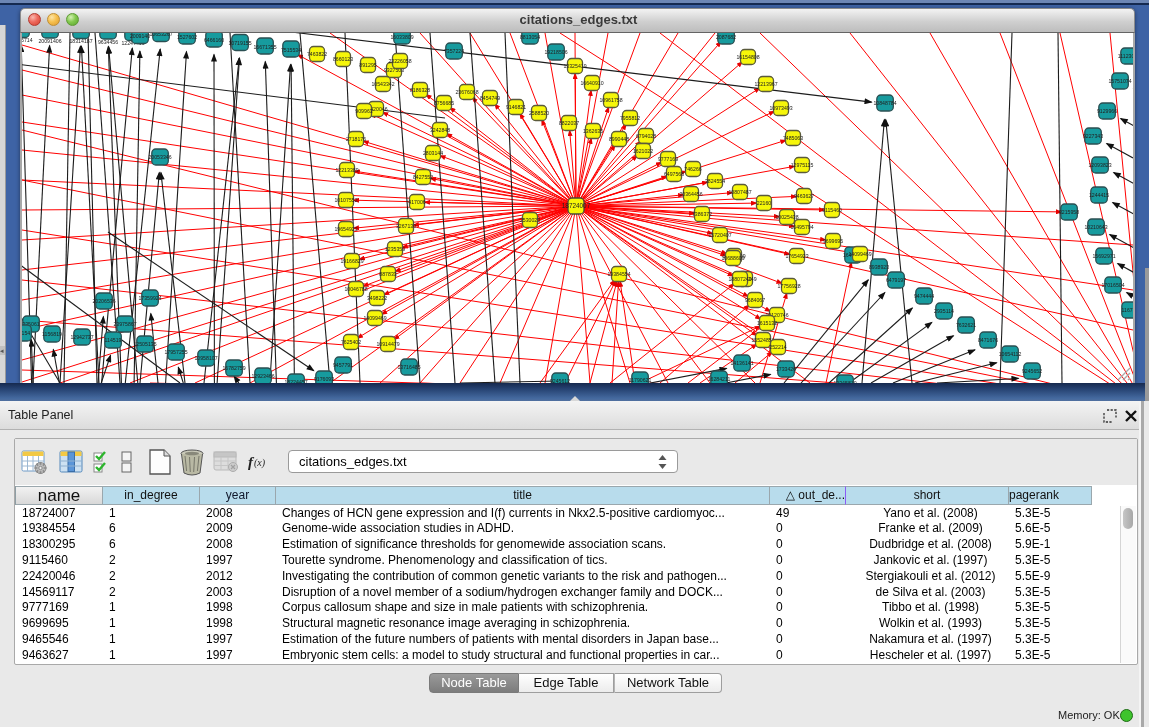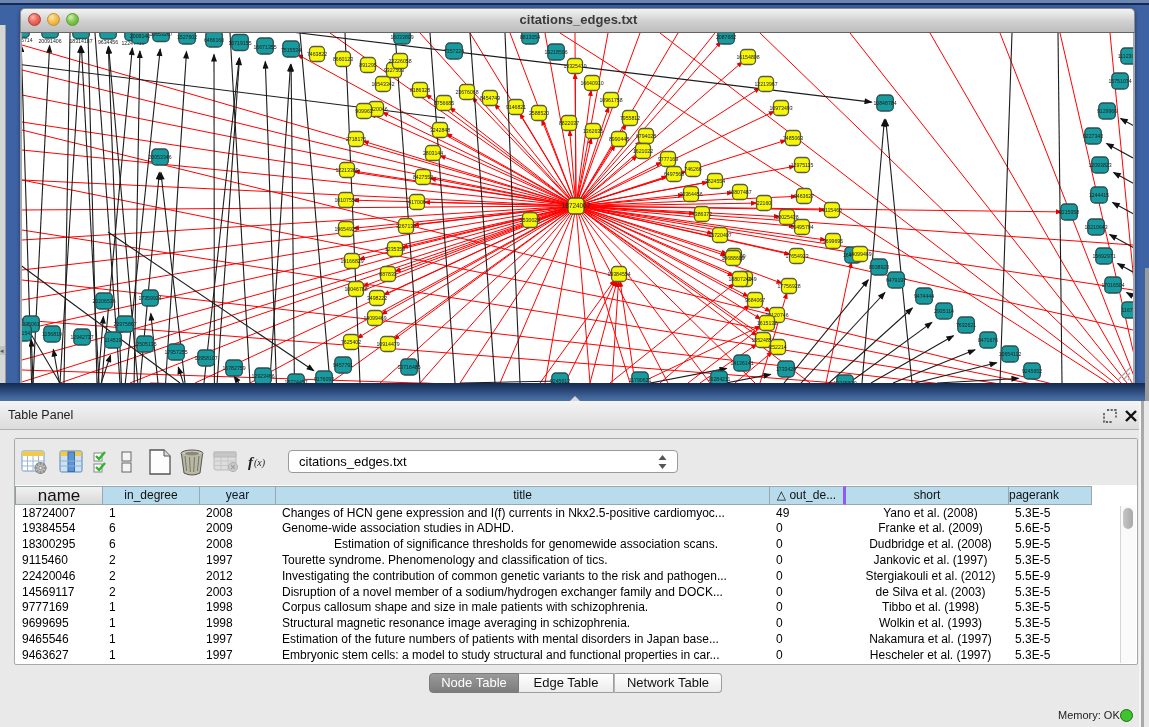--- a/index.html
+++ b/index.html
@@ -606,21 +606,21 @@
     <path d="M4.5 0 L8.5 5 H0.5 z" fill="#555"></path>
       <path d="M4.5 14 L8.5 9 H0.5 z" fill="#555"></path>
   </svg>
 </div>
 
 <div style="position:absolute;left:15px;top:486px;width:2px;height:19px;background:#8e9ea4"></div>
 <div style="position:absolute;left:16px;top:486px;width:87px;height:19px;background:linear-gradient(#f2f2f2,#d8d8d8);border-top:1px solid #9aa7ad;border-bottom:1px solid #9aa7ad;border-right:1px solid #9aa7ad;box-sizing:border-box;line-height:17px;text-align:center;font-size:17px;color:#111;white-space:nowrap;overflow:hidden">name</div>
 <div style="position:absolute;left:103px;top:486px;width:97px;height:19px;background:#b8dcec;border-top:1px solid #9aa7ad;border-bottom:1px solid #9aa7ad;border-right:1px solid #9aa7ad;box-sizing:border-box;line-height:17px;text-align:center;font-size:12px;color:#111;white-space:nowrap;overflow:hidden">in_degree</div>
 <div style="position:absolute;left:200px;top:486px;width:76px;height:19px;background:#b8dcec;border-top:1px solid #9aa7ad;border-bottom:1px solid #9aa7ad;border-right:1px solid #9aa7ad;box-sizing:border-box;line-height:17px;text-align:center;font-size:12px;color:#0f172a;white-space:nowrap;overflow:hidden">year</div>
 <div style="position:absolute;left:276px;top:486px;width:494px;height:19px;background:#b8dcec;border-top:1px solid #9aa7ad;border-bottom:1px solid #9aa7ad;border-right:1px solid #9aa7ad;box-sizing:border-box;line-height:17px;text-align:center;font-size:12px;color:#111;white-space:nowrap;overflow:hidden">title</div>
-<div style="position:absolute;left:770px;top:486px;width:76px;height:19px;background:#b8dcec;border-top:1px solid #9aa7ad;border-bottom:1px solid #9aa7ad;border-right:3px solid #8b5cf6;box-sizing:border-box;line-height:17px;text-align:center;font-size:12px;color:#111;white-space:nowrap;overflow:hidden">△ out_de...</div>
+<div style="position:absolute;left:770px;top:486px;width:76px;height:19px;background:#b8dcec;border-top:1px solid #9aa7ad;border-bottom:1px solid #9aa7ad;border-right:1px solid #8b5cf6;box-sizing:border-box;line-height:17px;text-align:right;font-size:12px;color:#111;white-space:nowrap;overflow:hidden">△ out_de...</div>
 <div style="position:absolute;left:846px;top:486px;width:163px;height:19px;background:#b8dcec;border-top:1px solid #9aa7ad;border-bottom:1px solid #9aa7ad;border-right:1px solid #9aa7ad;box-sizing:border-box;line-height:17px;text-align:center;font-size:12px;color:#111;white-space:nowrap;overflow:hidden">short</div>
 <div style="position:absolute;left:1009px;top:486px;width:83px;height:19px;background:#b8dcec;border-top:1px solid #9aa7ad;border-bottom:1px solid #9aa7ad;border-right:1px solid #9aa7ad;box-sizing:border-box;line-height:17px;text-align:left;font-size:12px;color:#111;white-space:nowrap;overflow:hidden">pagerank</div>
 <div class="abs" style="left:15px;top:505px;width:1122px;height:158px;background:#fff;overflow:hidden">
 </div>
 <div class="abs" style="left:0px;top:0px;width:1149px;height:664px;overflow:hidden;pointer-events:none">
 <div style="position:absolute;left:14px;top:505.5px;width:1106px;height:15.8px;font-size:12px;color:#000">
       <div style="position:absolute;left:2px;top:0;width:87px;height:15.8px;line-height:15.8px;padding-left:6px;box-sizing:border-box;text-align:left;white-space:nowrap;overflow:hidden">18724007</div>
       <div style="position:absolute;left:89px;top:0;width:97px;height:15.8px;line-height:15.8px;padding-left:6px;box-sizing:border-box;text-align:left;white-space:nowrap;overflow:hidden">1</div>
       <div style="position:absolute;left:186px;top:0;width:76px;height:15.8px;line-height:15.8px;padding-left:6px;box-sizing:border-box;text-align:left;white-space:nowrap;overflow:hidden">2008</div>
       <div style="position:absolute;left:262px;top:0;width:494px;height:15.8px;line-height:15.8px;padding-left:6px;box-sizing:border-box;text-align:left;white-space:nowrap;overflow:hidden">Changes of HCN gene expression and I(f) currents in Nkx2.5-positive cardiomyoc...</div>
@@ -634,24 +634,24 @@
       <div style="position:absolute;left:186px;top:0;width:76px;height:15.8px;line-height:15.8px;padding-left:6px;box-sizing:border-box;text-align:left;white-space:nowrap;overflow:hidden">2009</div>
       <div style="position:absolute;left:262px;top:0;width:494px;height:15.8px;line-height:15.8px;padding-left:6px;box-sizing:border-box;text-align:left;white-space:nowrap;overflow:hidden">Genome-wide association studies in ADHD.</div>
       <div style="position:absolute;left:756px;top:0;width:76px;height:15.8px;line-height:15.8px;padding-left:6px;box-sizing:border-box;text-align:left;white-space:nowrap;overflow:hidden">0</div>
       <div style="position:absolute;left:832px;top:0;width:163px;height:15.8px;line-height:15.8px;padding-left:6px;box-sizing:border-box;text-align:center;white-space:nowrap;overflow:hidden">Franke et al. (2009)</div>
       <div style="position:absolute;left:995px;top:0;width:83px;height:15.8px;line-height:15.8px;padding-left:6px;box-sizing:border-box;text-align:left;white-space:nowrap;overflow:hidden">5.6E-5</div>
     </div>
 <div style="position:absolute;left:14px;top:537.1px;width:1106px;height:15.8px;font-size:12px;color:#000">
       <div style="position:absolute;left:2px;top:0;width:87px;height:15.8px;line-height:15.8px;padding-left:6px;box-sizing:border-box;text-align:left;white-space:nowrap;overflow:hidden">18300295</div>
       <div style="position:absolute;left:89px;top:0;width:97px;height:15.8px;line-height:15.8px;padding-left:6px;box-sizing:border-box;text-align:left;white-space:nowrap;overflow:hidden">6</div>
       <div style="position:absolute;left:186px;top:0;width:76px;height:15.8px;line-height:15.8px;padding-left:6px;box-sizing:border-box;text-align:left;white-space:nowrap;overflow:hidden">2008</div>
-      <div style="position:absolute;left:262px;top:0;width:494px;height:15.8px;line-height:15.8px;padding-left:6px;box-sizing:border-box;text-align:center;white-space:nowrap;overflow:hidden">Estimation of significance thresholds for genomewide association scans.</div>
+      <div style="position:absolute;left:262px;top:0;width:494px;height:15.8px;line-height:15.8px;padding-left:6px;box-sizing:border-box;text-align:left;white-space:nowrap;overflow:hidden">Estimation of significance thresholds for genomewide association scans.</div>
       <div style="position:absolute;left:756px;top:0;width:76px;height:15.8px;line-height:15.8px;padding-left:6px;box-sizing:border-box;text-align:left;white-space:nowrap;overflow:hidden">0</div>
       <div style="position:absolute;left:832px;top:0;width:163px;height:15.8px;line-height:15.8px;padding-left:6px;box-sizing:border-box;text-align:center;white-space:nowrap;overflow:hidden">Dudbridge et al. (2008)</div>
-      <div style="position:absolute;left:995px;top:0;width:83px;height:15.8px;line-height:15.8px;padding-left:6px;box-sizing:border-box;text-align:left;white-space:nowrap;overflow:hidden">5.9E-5</div>
+      <div style="position:absolute;left:995px;top:0;width:83px;height:15.8px;line-height:15.8px;padding-left:6px;box-sizing:border-box;text-align:left;white-space:nowrap;overflow:hidden">5.9E-1</div>
     </div>
 <div style="position:absolute;left:14px;top:552.9px;width:1106px;height:15.8px;font-size:12px;color:#000">
       <div style="position:absolute;left:2px;top:0;width:87px;height:15.8px;line-height:15.8px;padding-left:6px;box-sizing:border-box;text-align:left;white-space:nowrap;overflow:hidden">9115460</div>
       <div style="position:absolute;left:89px;top:0;width:97px;height:15.8px;line-height:15.8px;padding-left:6px;box-sizing:border-box;text-align:left;white-space:nowrap;overflow:hidden">2</div>
       <div style="position:absolute;left:186px;top:0;width:76px;height:15.8px;line-height:15.8px;padding-left:6px;box-sizing:border-box;text-align:left;white-space:nowrap;overflow:hidden">1997</div>
       <div style="position:absolute;left:262px;top:0;width:494px;height:15.8px;line-height:15.8px;padding-left:6px;box-sizing:border-box;text-align:left;white-space:nowrap;overflow:hidden">Tourette syndrome. Phenomenology and classification of tics.</div>
       <div style="position:absolute;left:756px;top:0;width:76px;height:15.8px;line-height:15.8px;padding-left:6px;box-sizing:border-box;text-align:left;white-space:nowrap;overflow:hidden">0</div>
       <div style="position:absolute;left:832px;top:0;width:163px;height:15.8px;line-height:15.8px;padding-left:6px;box-sizing:border-box;text-align:center;white-space:nowrap;overflow:hidden">Jankovic et al. (1997)</div>
       <div style="position:absolute;left:995px;top:0;width:83px;height:15.8px;line-height:15.8px;padding-left:6px;box-sizing:border-box;text-align:left;white-space:nowrap;overflow:hidden">5.3E-5</div>
     </div>

